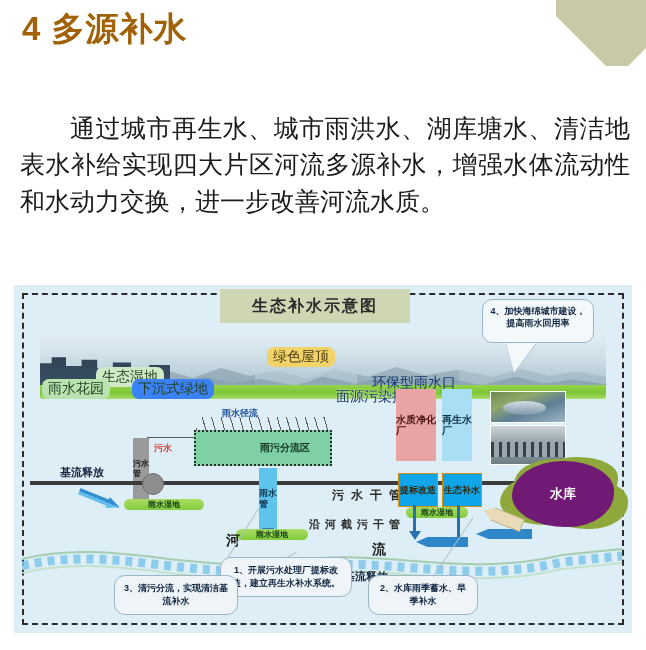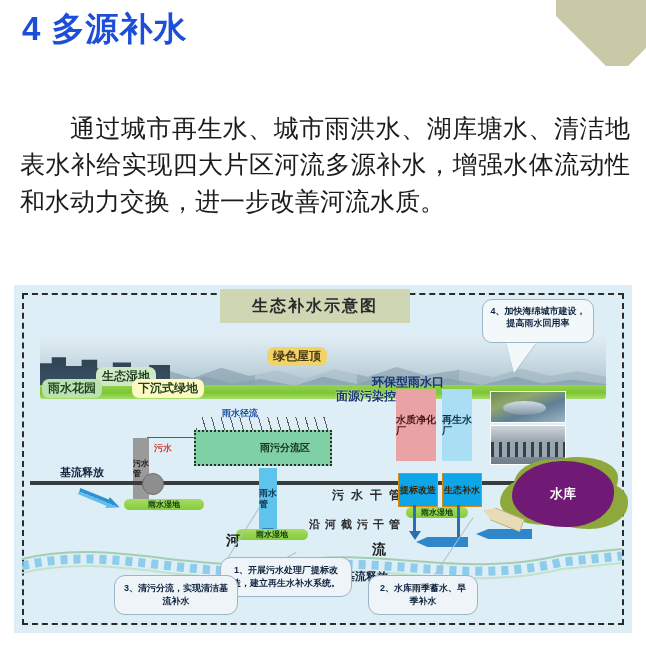--- a/index.html
+++ b/index.html
@@ -12,21 +12,21 @@
     position:absolute;top:0;right:0;width:90px;height:66px;overflow:hidden;
     pointer-events:none;
   }
   #corner-deco i{
     position:absolute;display:block;width:150px;height:150px;
     background:#c9c9a8;top:-104px;right:-46px;transform:rotate(45deg);
   }
   
   #page-title{
     position:absolute;left:22px;top:7px;
-    font-size:33px;font-weight:bold;color:#1d4ed8;letter-spacing:1px;
+    font-size:33px;font-weight:bold;color:#a16207;letter-spacing:1px;
     white-space:nowrap;
   }
   
   #body-paragraph{
     position:absolute;left:20px;top:110px;width:610px;
     font-size:25px;line-height:1.45;color:#1b1b1b;text-indent:2em;
     text-align:justify;
   }
   
   #diagram{
@@ -76,27 +76,27 @@
       44% 40%,56% 40%,56% 26%,70% 26%,70% 46%,84% 46%,84% 32%,100% 32%,
       100% 100%,0 100%);
   }
   #green-strip{
     left:26px;top:100px;width:566px;height:14px;
     background:linear-gradient(180deg,#95d44a 0%,#7cc635 55%,#a8dd6a 100%);
     border-radius:0 0 3px 3px;
   }
   
   .plabel{
-    font-size:12px;color:#20407a;padding:1px 6px;border-radius:7px;white-space:nowrap;
-    font-weight:bold;
+    font-size:14px;color:#20407a;padding:1px 6px;border-radius:7px;white-space:nowrap;
+    font-weight:normal;
   }
   #lbl-green-roof{left:253px;top:62px;background:#f1d36a;color:#4a3b10;}
   #lbl-eco-wetland{left:82px;top:82px;background:#cfe9c6;color:#1f3f1f;}
   #lbl-rain-garden{left:28px;top:94px;background:#b9e2b0;color:#1f3f1f;}
-  #lbl-sunken-green{left:118px;top:94px;background:#fef9c3;color:#1f3f1f;}
+  #lbl-sunken-green{left:118px;top:94px;background:#3b82f6;color:#1f3f1f;}
   #lbl-eco-drain{left:352px;top:88px;background:transparent;color:#16346f;}
   #lbl-nonpoint{left:316px;top:102px;background:transparent;color:#16346f;
     text-shadow:0 0 2px #fff;}
   
   #callout-4{
     left:468px;top:14px;width:112px;min-height:44px;background:#f3f8fb;
     border:1px solid #9bb6c6;border-radius:10px;padding:5px 7px;box-sizing:border-box;
     font-size:9px;line-height:1.35;color:#10243f;font-weight:bold;text-align:center;
   }
   #callout-4-tail{

